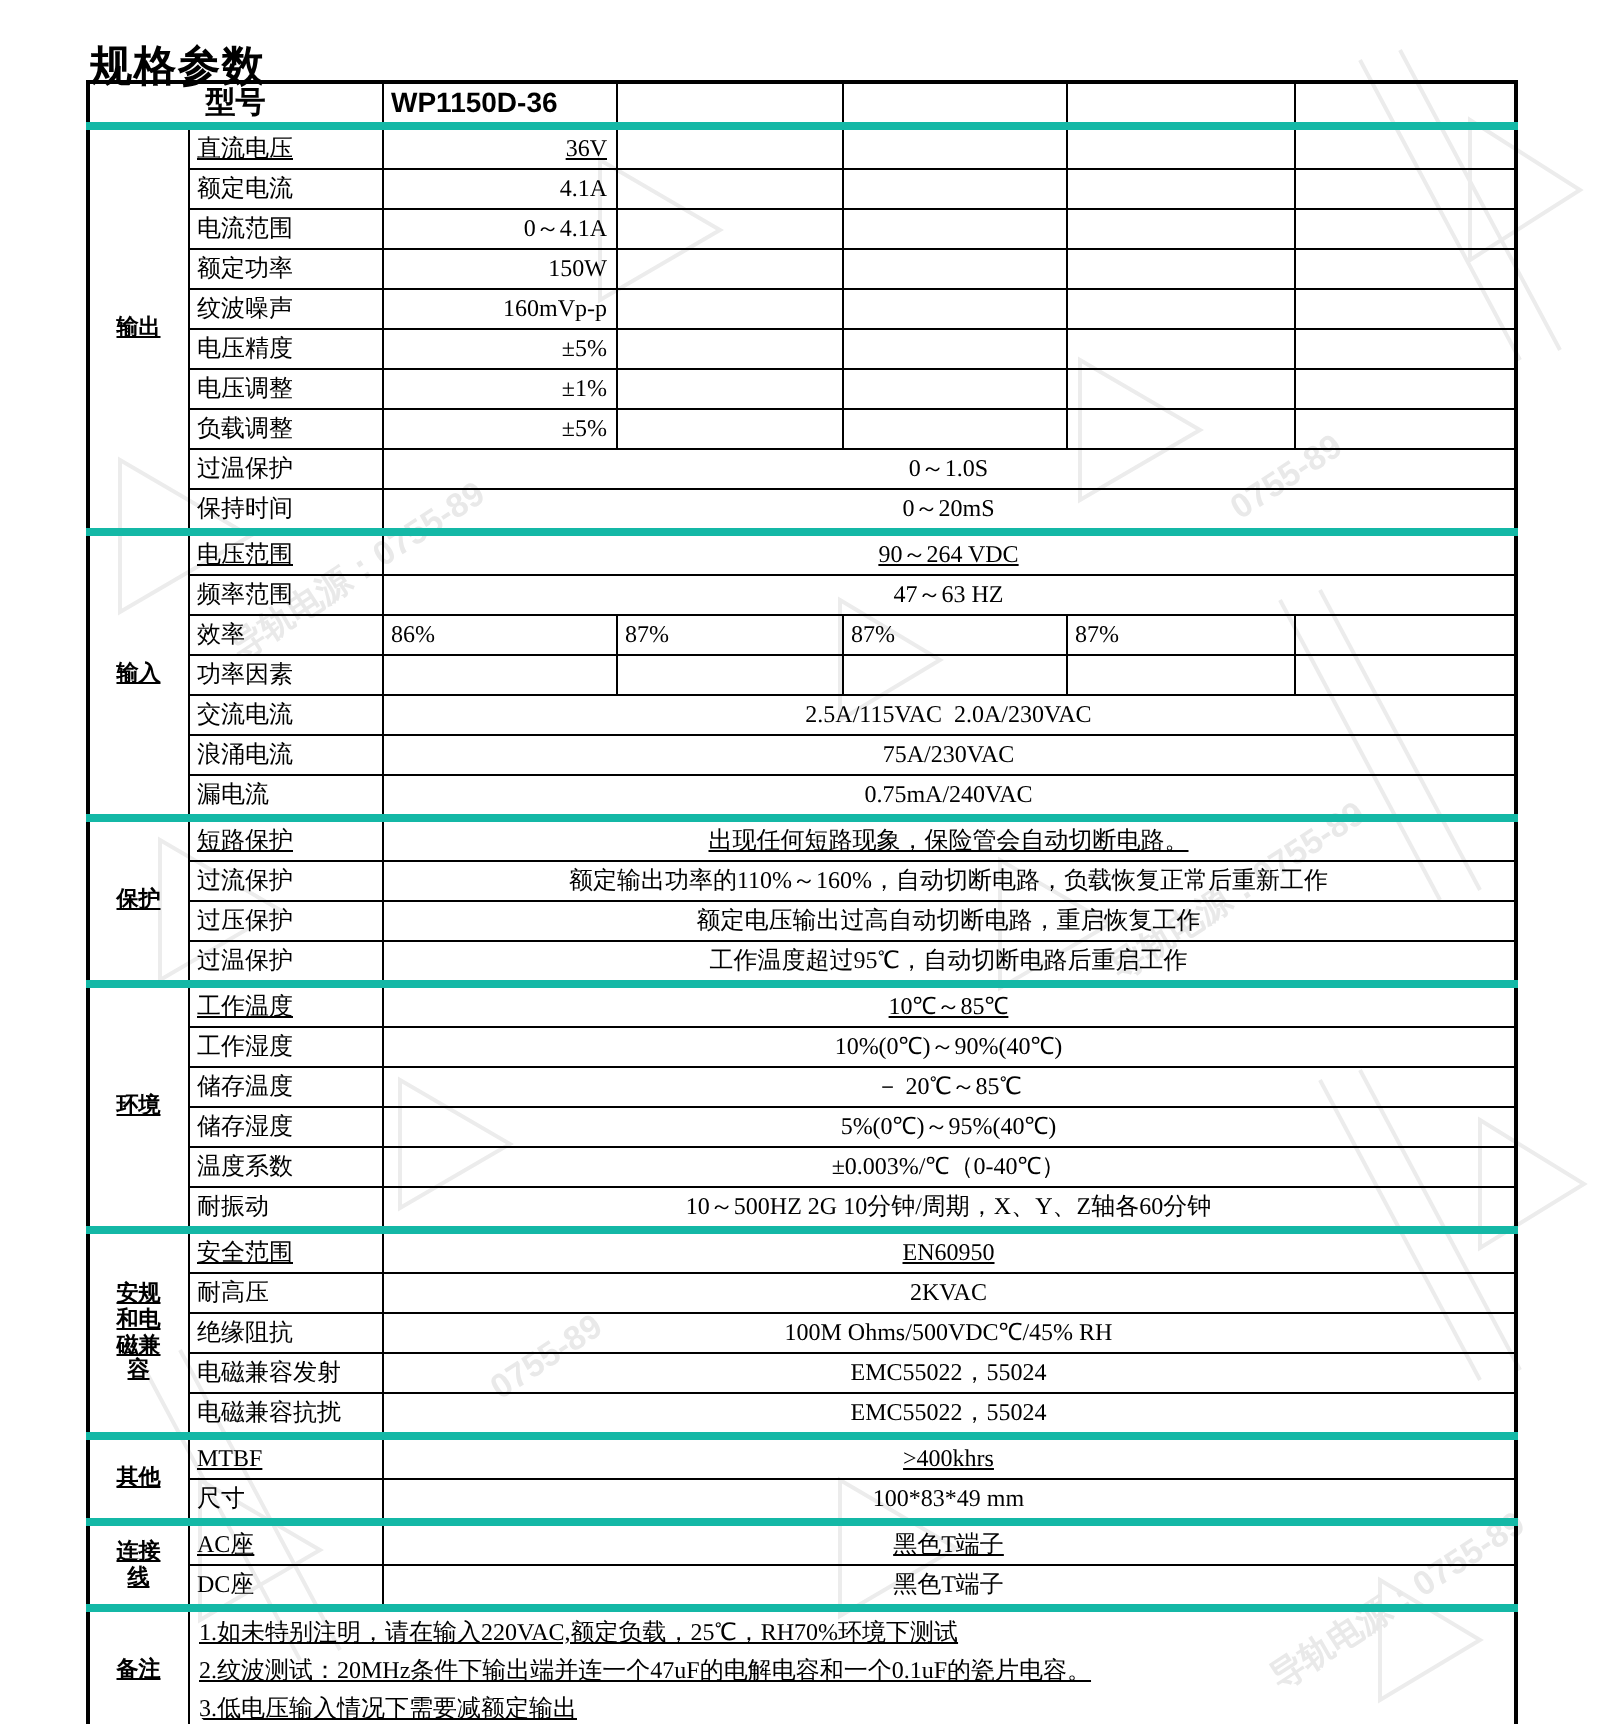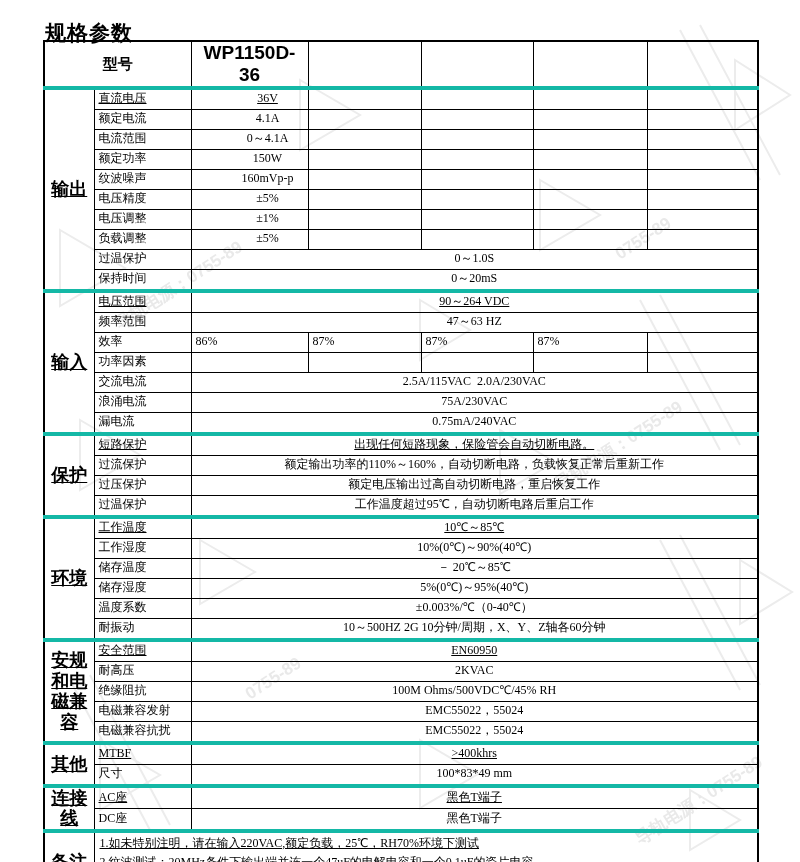--- a/index.html
+++ b/index.html
@@ -19,32 +19,32 @@
     width:714px;border-collapse:collapse;table-layout:fixed;
     border:2px solid #000;background:transparent;
   }
   .spec td,.spec th{
     border:1px solid #000;padding:0 4px;height:19px;
     font-size:12px;font-weight:normal;line-height:1.15;
     overflow:hidden;background:transparent;
   }
   .spec tr.section-start>td,.spec tr.section-start>th{border-top:4px solid #14b8a6;text-decoration:underline;}
   .spec th.section{
-    font-family:"Liberation Sans",sans-serif;font-weight:bold;font-size:18px;
+    font-family:"Liberation Sans",sans-serif;font-weight:bold;font-size:11px;
     text-align:center;white-space:pre-line;padding:0 2px;vertical-align:middle;
   }
   .spec th.model-label{
     font-family:"Liberation Sans",sans-serif;font-weight:bold;font-size:15px;
     height:18px;
   }
   .spec td.model-value{
-    font-family:"Liberation Sans",sans-serif;font-weight:bold;font-size:19px;text-align:center;
+    font-family:"Liberation Sans",sans-serif;font-weight:bold;font-size:14px;text-align:left;
   }
   .spec td.label{text-align:left;}
-  .spec td.v-first{text-align:center;padding-left:40px;}
+  .spec td.v-first{text-align:right;padding-left:40px;}
   .spec td.v-each{text-align:left;}
   .spec td.v-full{text-align:center;white-space:pre-wrap;}
   .spec td.notes{
     white-space:pre-line;text-align:left;vertical-align:top;
     line-height:19px;padding:1px 5px;border-radius:21px;
   }
 </style>
 </head>
 <body>
 

